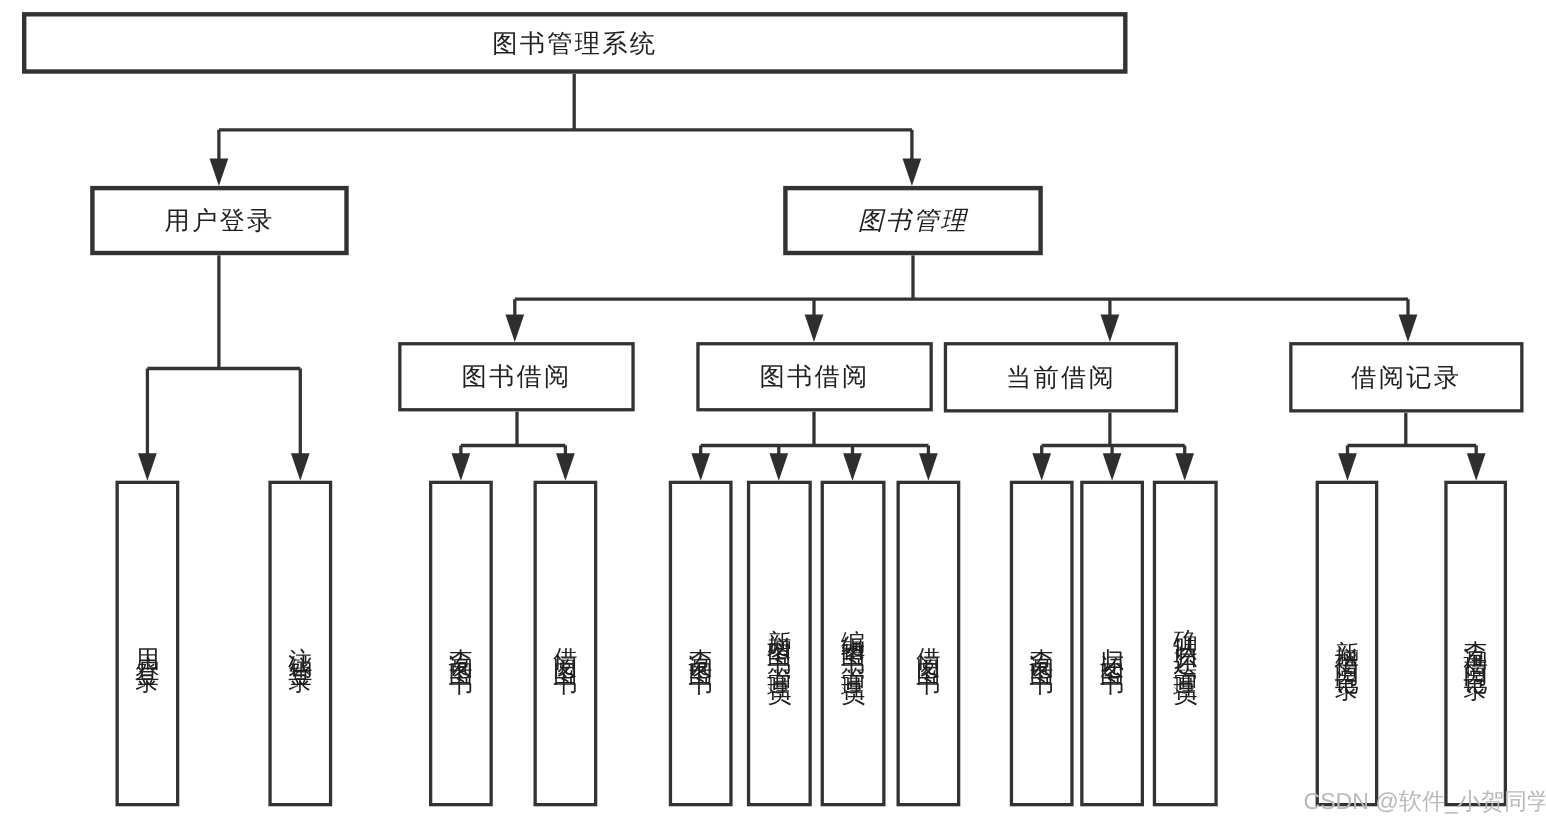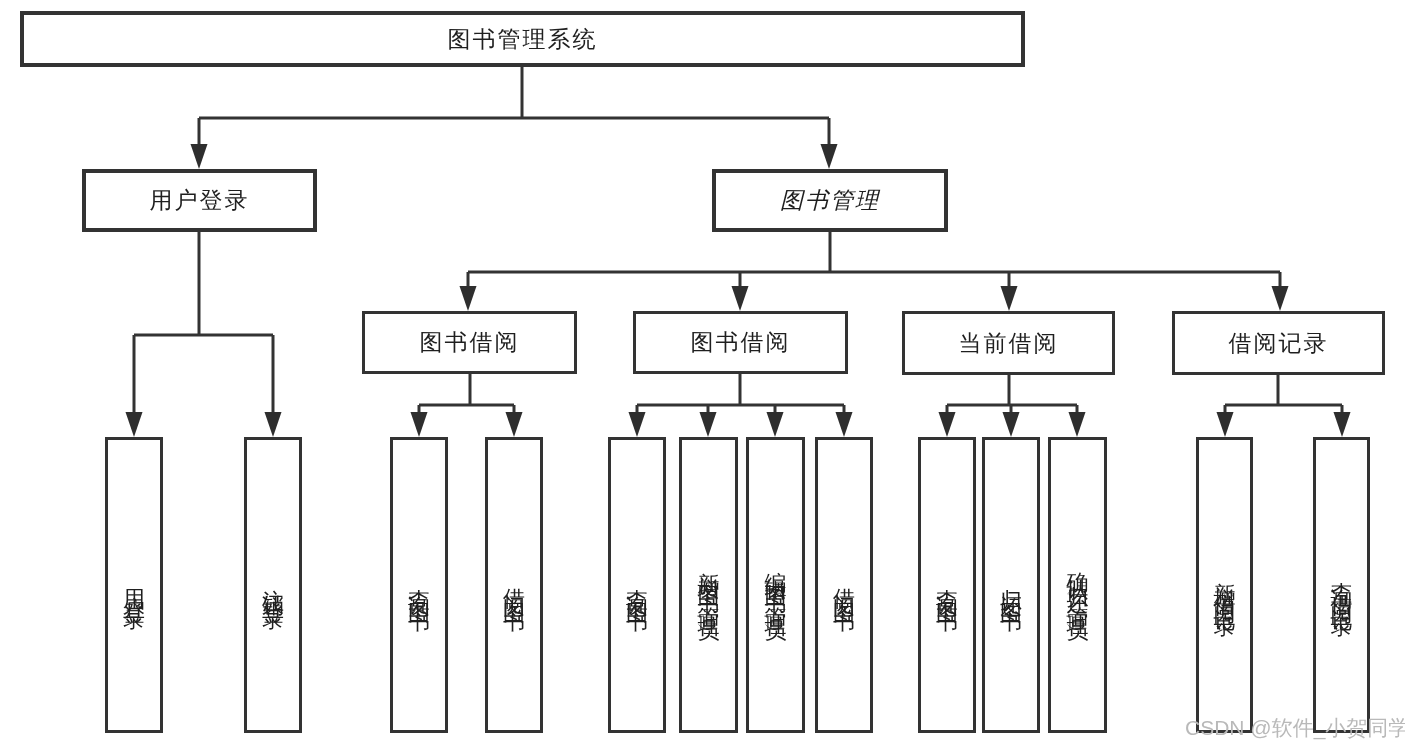--- a/index.html
+++ b/index.html
@@ -138,21 +138,21 @@
   <div class="node hbox thick" style="left:712px; top:169px; width:236px; height:63px;font-style:italic;">
     <span>图书管理</span>
   </div>
 
   <div class="node hbox" style="left:362px; top:311px; width:215px; height:63px;">
     <span>图书借阅</span>
   </div>
   <div class="node hbox" style="left:633px; top:311px; width:215px; height:63px;">
     <span>图书借阅</span>
   </div>
-  <div class="node hbox" style="left:902px; top:311px; width:213px; height:64px;">
+  <div class="node hbox" style="left:858px; top:311px; width:213px; height:64px;">
     <span>当前借阅</span>
   </div>
   <div class="node hbox" style="left:1172px; top:311px; width:213px; height:64px;text-align:right;">
     <span>借阅记录</span>
   </div>
 
   <div class="node vbox" style="left:105px; top:437px; width:58px; height:296px;">
     <span>用户登录</span>
   </div>
   <div class="node vbox" style="left:244px; top:437px; width:58px; height:296px;">

